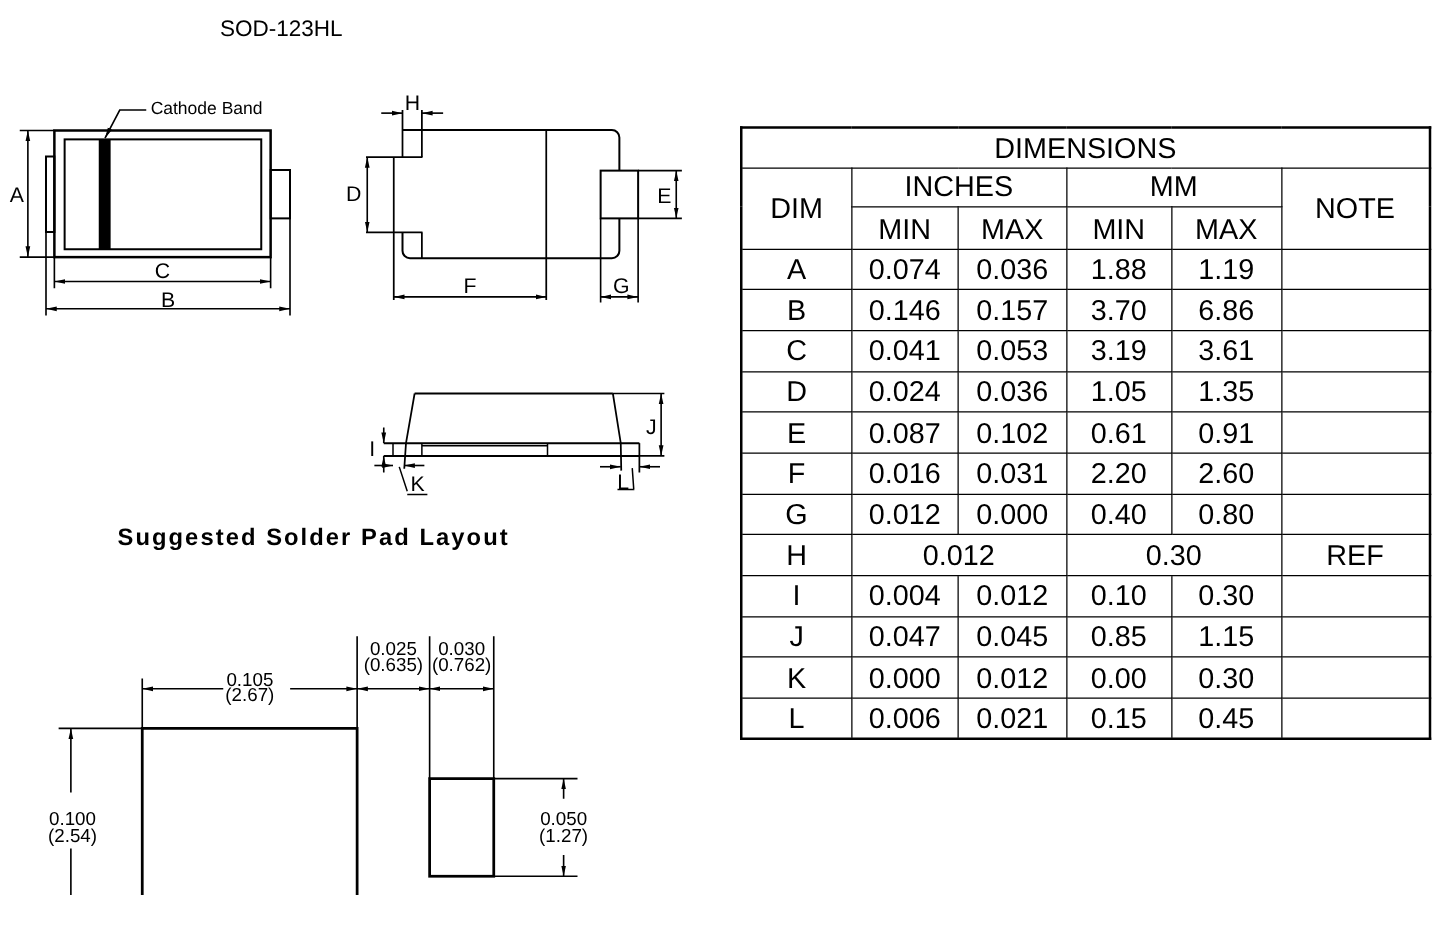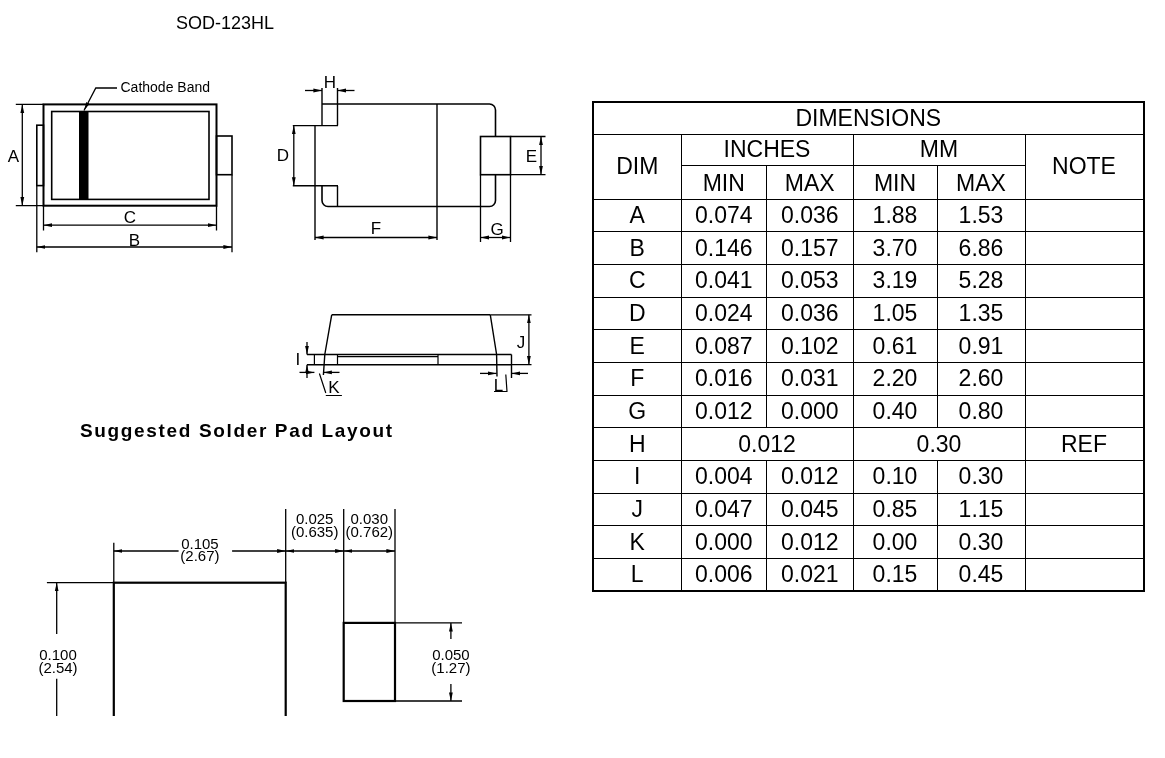--- a/index.html
+++ b/index.html
@@ -1,19 +1,19 @@
 <!DOCTYPE html>
 <html><head>
 <meta charset="utf-8">
 <style>
 html,body{margin:0;padding:0;}
 body{width:1165px;height:758px;background:#fff;font-family:"Liberation Sans",sans-serif;}
 #page{position:relative;width:1165px;height:716px;overflow:hidden;}
 #title{position:absolute;left:176px;top:13px;font-size:18px;color:#000;}
-#padtitle{position:absolute;left:80px;top:420px;font-size:19px;font-weight:bold;letter-spacing:1.65px;color:#000;}
+#padtitle{position:absolute;left:94px;top:420px;font-size:19px;font-weight:bold;letter-spacing:1.65px;color:#000;}
 svg{position:absolute;left:0;top:0;}
 table{position:absolute;left:592px;top:101px;border-collapse:collapse;table-layout:fixed;font-size:23px;color:#000;border:2.5px solid #000;padding-left:44px;}
 td{border:1.5px solid #000;text-align:center;vertical-align:middle;padding:0;}
 </style>
 </head>
 <body>
 <div id="page">
 <div id="title">SOD-123HL</div>
 <div id="padtitle">Suggested Solder Pad Layout</div>
 
@@ -154,37 +154,37 @@
           <td style="padding-top:3px">MIN</td>
           <td style="padding-top:3px">MAX</td>
           <td style="padding-top:3px">MIN</td>
           <td style="padding-top:3px">MAX</td>
         </tr>
 <tr style="height:32.7px">
           <td>A</td>
           <td>0.074</td>
           <td>0.036</td>
           <td>1.88</td>
-          <td>1.53</td>
+          <td>1.19</td>
           <td></td>
         </tr>
 <tr style="height:32.7px">
           <td>B</td>
           <td>0.146</td>
           <td>0.157</td>
           <td>3.70</td>
           <td>6.86</td>
           <td></td>
         </tr>
 <tr style="height:32.7px">
           <td>C</td>
           <td>0.041</td>
           <td>0.053</td>
           <td>3.19</td>
-          <td>5.28</td>
+          <td>3.61</td>
           <td></td>
         </tr>
 <tr style="height:32.7px">
           <td>D</td>
           <td>0.024</td>
           <td>0.036</td>
           <td>1.05</td>
           <td>1.35</td>
           <td></td>
         </tr>

